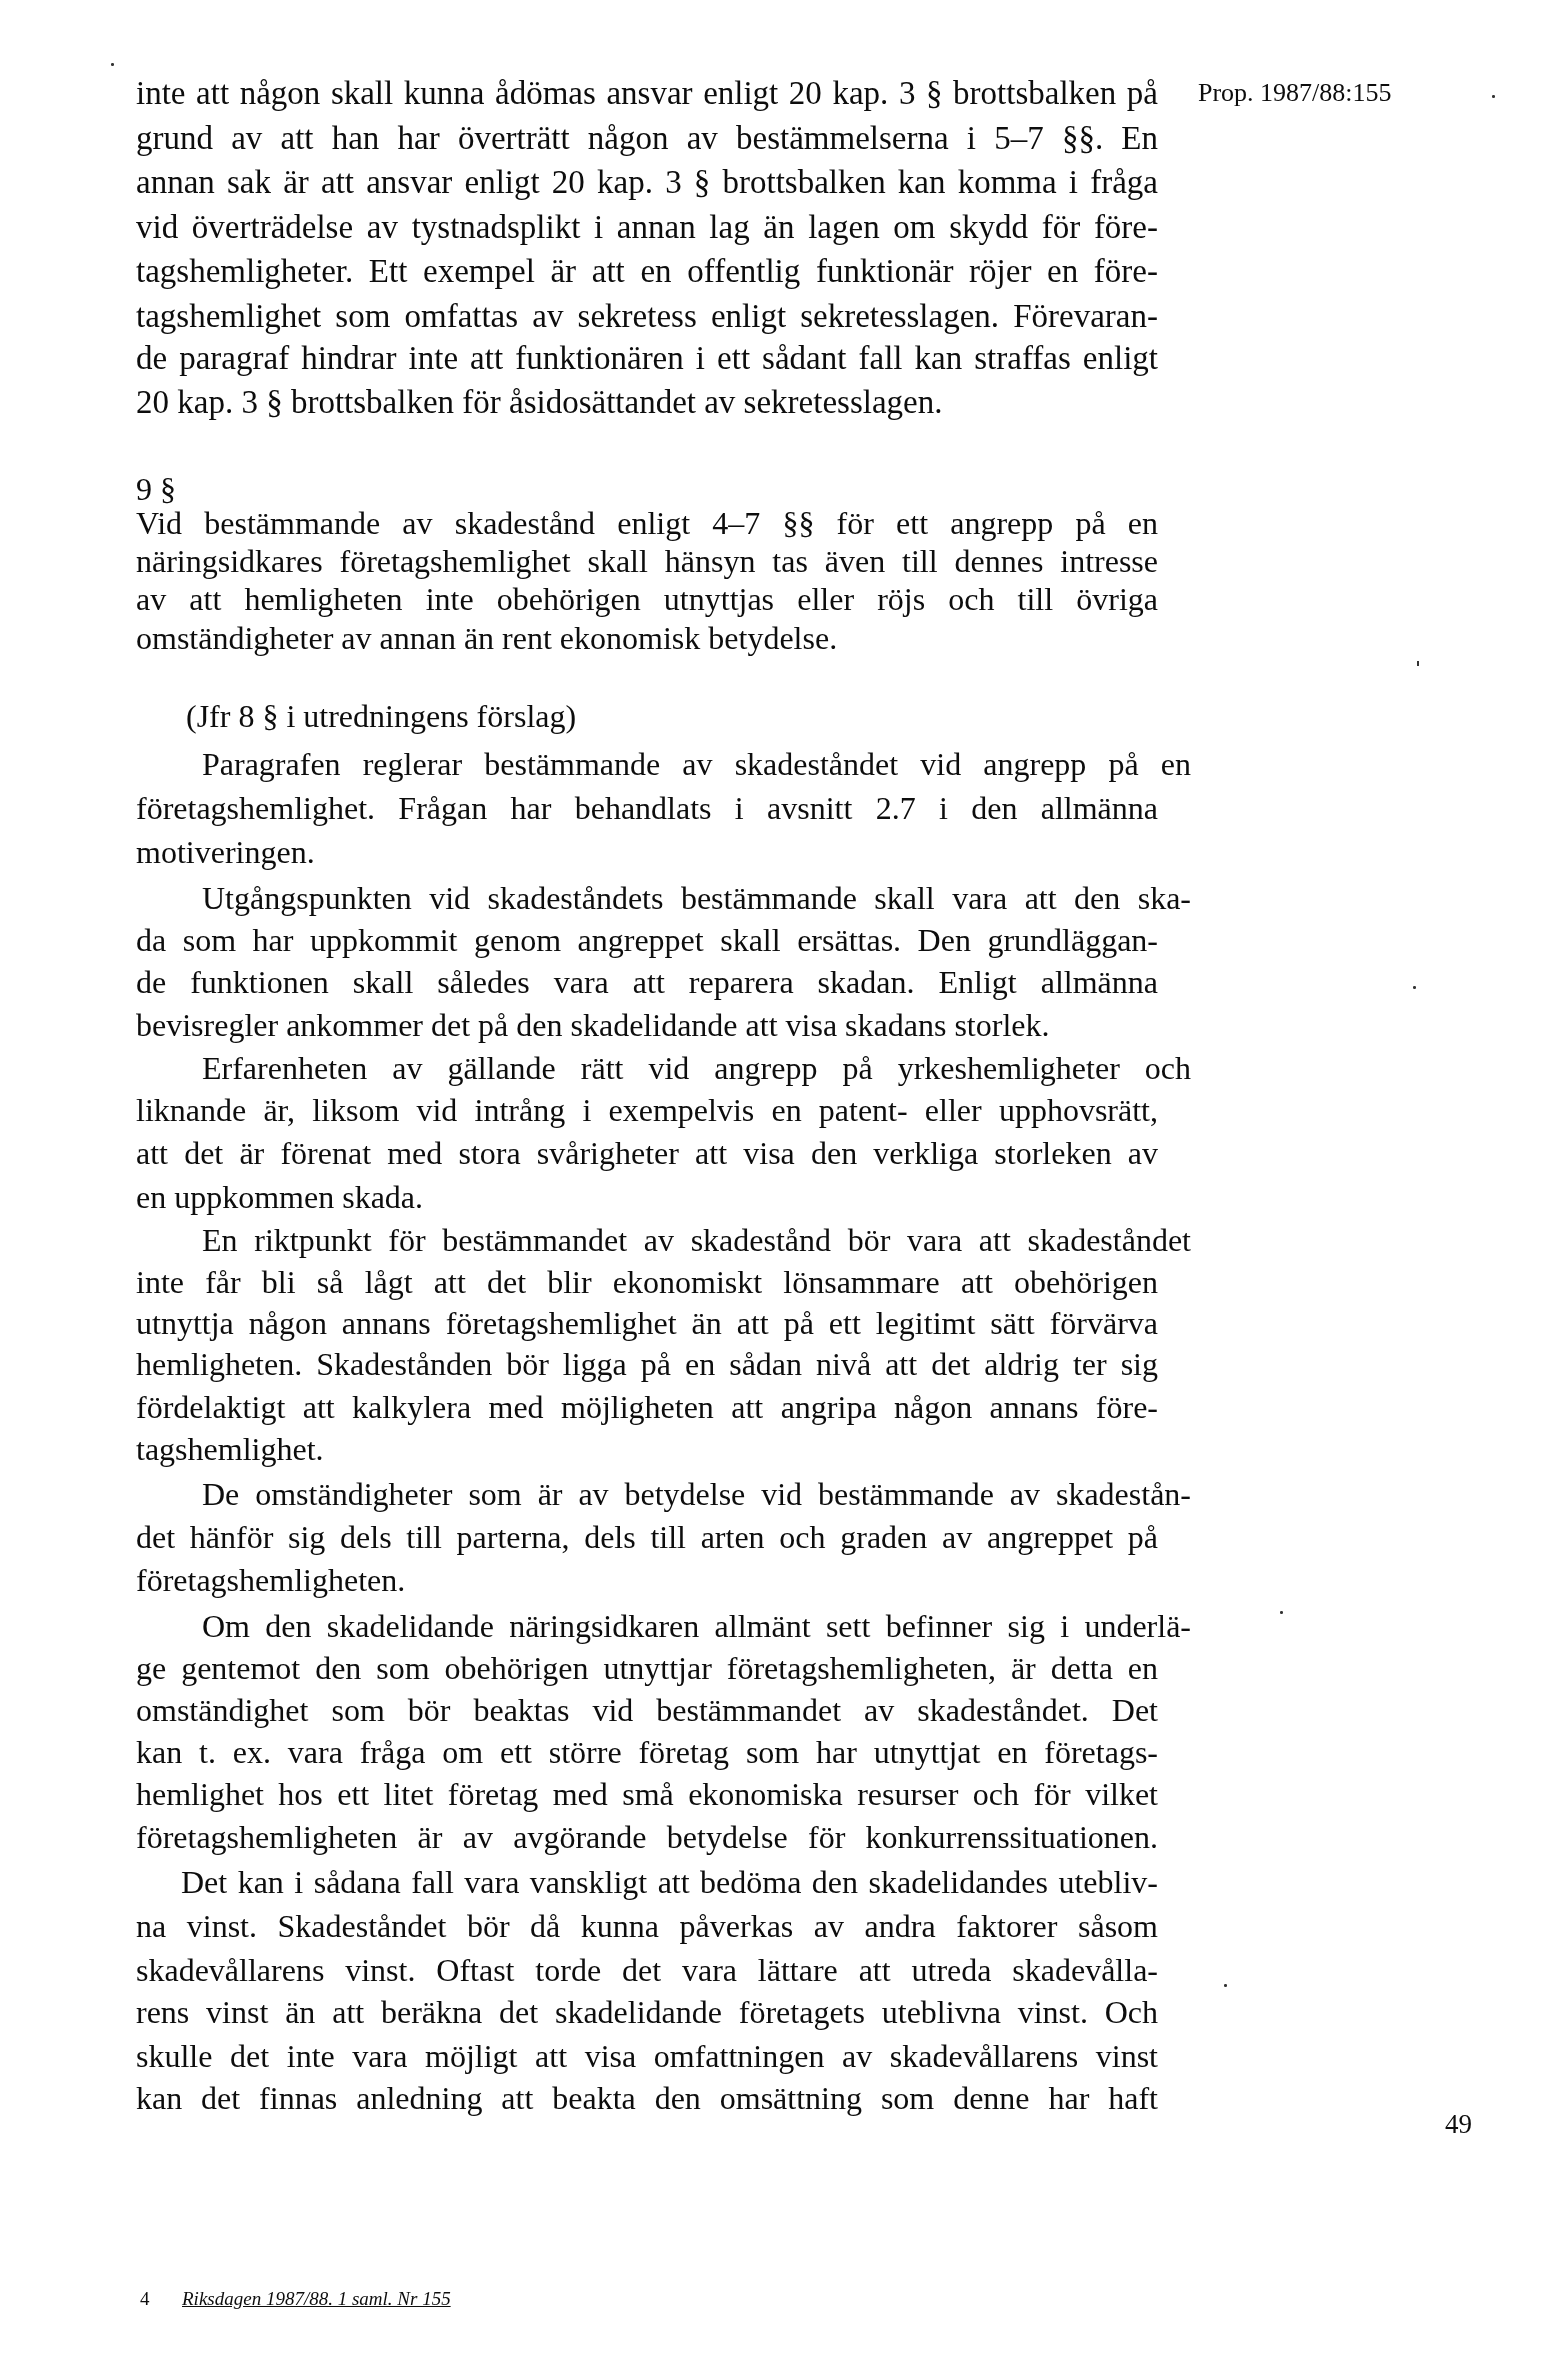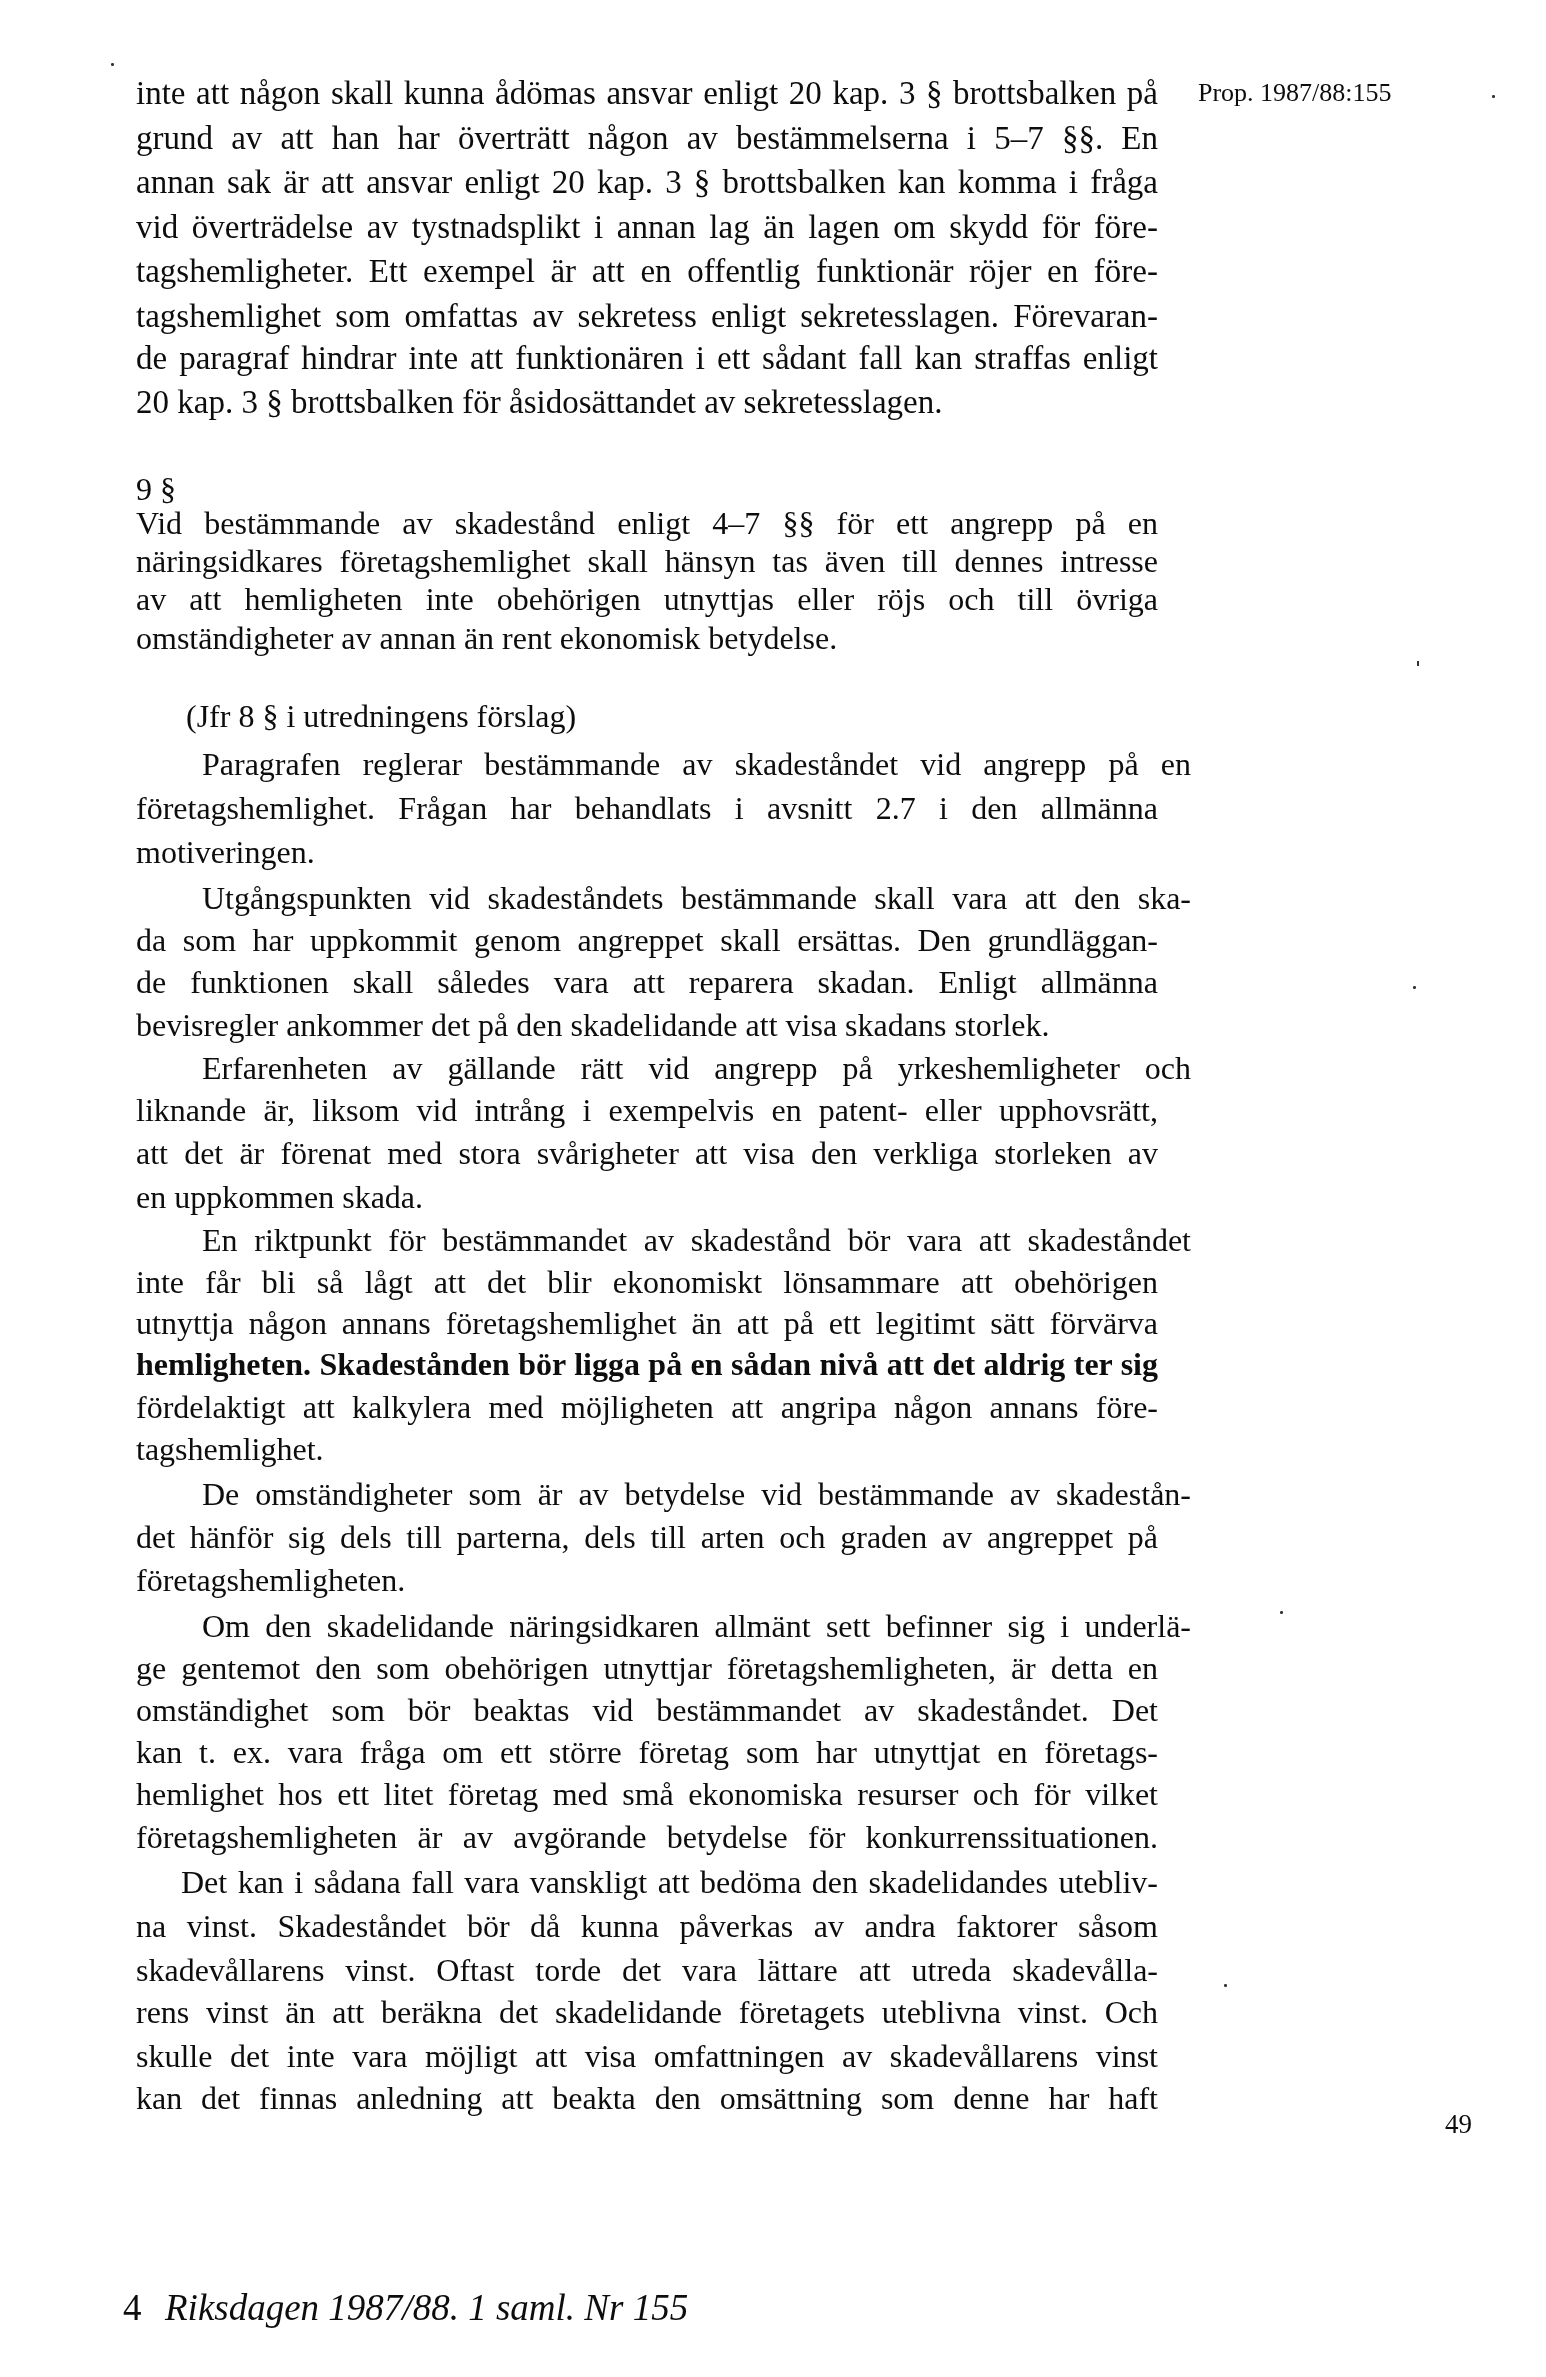--- a/index.html
+++ b/index.html
@@ -6,21 +6,21 @@
   body { width: 1547px; height: 2377px; position: relative; overflow: hidden;
          font-family: "Liberation Serif", "DejaVu Serif", serif; color: #0d0d0d; }
   .page { position: absolute; left: 0; top: 0; width: 1547px; height: 2377px; }
   .ln { position: absolute; left: 136px; width: 1022px; white-space: nowrap;
         font-size: 32px; line-height: 1; text-align: justify; text-align-last: justify; }
   .ln.last { text-align-last: left; }
   .ln.ind { left: 170px; width: 989px; margin-left: 32px; }
   .ln.big { font-size: 33px; }
   .header { position: absolute; left: 1198px; font-size: 26px; line-height: 1; white-space: nowrap; }
   .pagenum { position: absolute; left: 1445px; font-size: 27px; line-height: 1; }
-  .footer { position: absolute; left: 123px; font-size: 37px; line-height: 1; white-space: nowrap; }
+  .footer { position: absolute; left: 140px; font-size: 19px; line-height: 1; white-space: nowrap; text-decoration: underline; }
   .footer .fnum { display: inline-block; width: 42px; font-style: normal; }
   .footer .ftxt { font-style: italic; }
   .speck { position: absolute; width: 2.5px; height: 2.5px; background: #333; border-radius: 50%; }
 </style>
 </head>
 <body>
 
 <div class="page">
 
   <div class="header" style="top:80px">Prop. 1987/88:155</div>
@@ -57,21 +57,21 @@
     <div class="ln last" style="top:1009px">bevisregler ankommer det på den skadelidande att visa skadans storlek.</div>
 
     <div class="ln ind" style="top:1052px"><span style="white-space: nowrap; word-spacing: 0px;">Erfarenheten av gällande rätt vid angrepp på yrkeshemligheter och</span></div>
     <div class="ln" style="top:1094px"><span style="white-space: nowrap; word-spacing: 0px;">liknande är, liksom vid intrång i exempelvis en patent- eller upphovsrätt,</span></div>
     <div class="ln" style="top:1137px"><span style="white-space: nowrap; word-spacing: 0px;">att det är förenat med stora svårigheter att visa den verkliga storleken av</span></div>
     <div class="ln last" style="top:1181px">en uppkommen skada.</div>
 
     <div class="ln ind" style="top:1224px"><span style="white-space: nowrap; word-spacing: 0px;">En riktpunkt för bestämmandet av skadestånd bör vara att skadeståndet</span></div>
     <div class="ln" style="top:1266px"><span style="white-space: nowrap; word-spacing: 0px;">inte får bli så lågt att det blir ekonomiskt lönsammare att obehörigen</span></div>
     <div class="ln" style="top:1307px"><span style="white-space: nowrap; word-spacing: 0px;">utnyttja någon annans företagshemlighet än att på ett legitimt sätt förvärva</span></div>
-    <div class="ln" style="top:1348px"><span style="white-space: nowrap; word-spacing: 0px; font-weight: bold;">hemligheten. Skadestånden bör ligga på en sådan nivå att det aldrig ter sig</span></div>
+    <div class="ln" style="top:1348px"><span style="white-space: nowrap; word-spacing: 0px;">hemligheten. Skadestånden bör ligga på en sådan nivå att det aldrig ter sig</span></div>
     <div class="ln" style="top:1391px"><span style="white-space: nowrap; word-spacing: 0px;">fördelaktigt att kalkylera med möjligheten att angripa någon annans före-</span></div>
     <div class="ln last" style="top:1433px">tagshemlighet.</div>
 
     <div class="ln ind" style="top:1478px"><span style="white-space: nowrap; word-spacing: 0px;">De omständigheter som är av betydelse vid bestämmande av skadestån-</span></div>
     <div class="ln" style="top:1521px"><span style="white-space: nowrap; word-spacing: 0px;">det hänför sig dels till parterna, dels till arten och graden av angreppet på</span></div>
     <div class="ln last" style="top:1564px">företagshemligheten.</div>
 
     <div class="ln ind" style="top:1610px"><span style="white-space: nowrap; word-spacing: 0px;">Om den skadelidande näringsidkaren allmänt sett befinner sig i underlä-</span></div>
     <div class="ln" style="top:1652px"><span style="white-space: nowrap; word-spacing: 0px;">ge gentemot den som obehörigen utnyttjar företagshemligheten, är detta en</span></div>
     <div class="ln" style="top:1694px"><span style="white-space: nowrap; word-spacing: 0px;">omständighet som bör beaktas vid bestämmandet av skadeståndet. Det</span></div>

